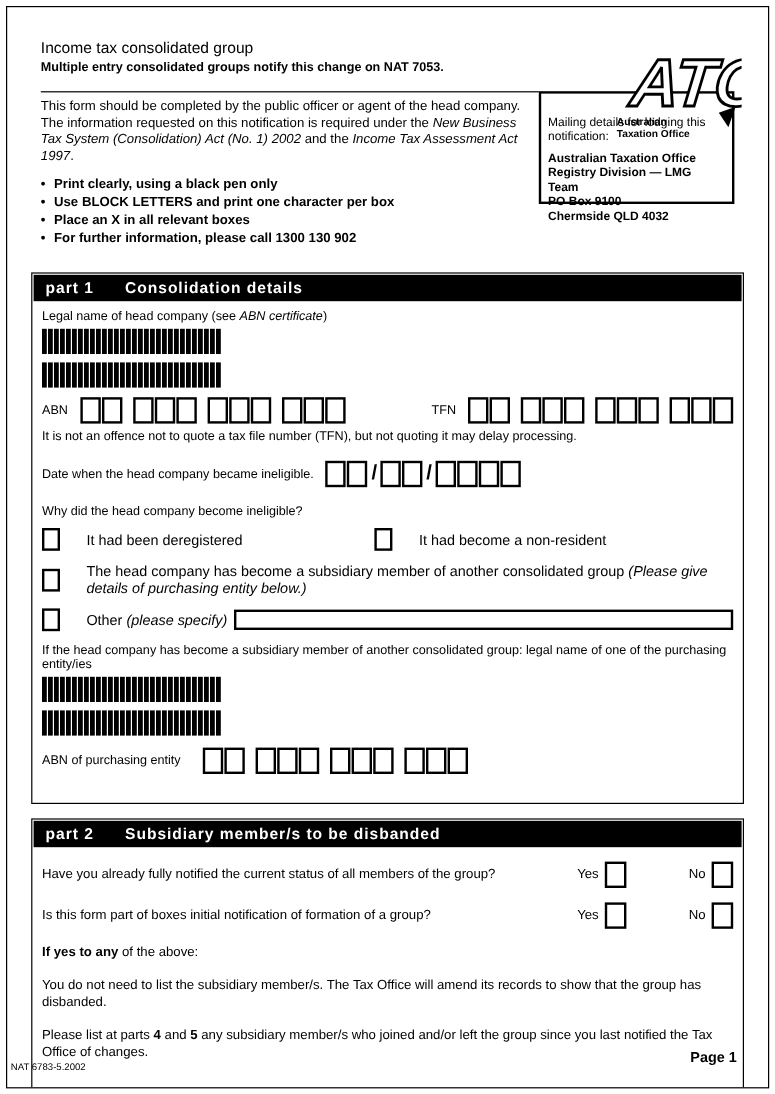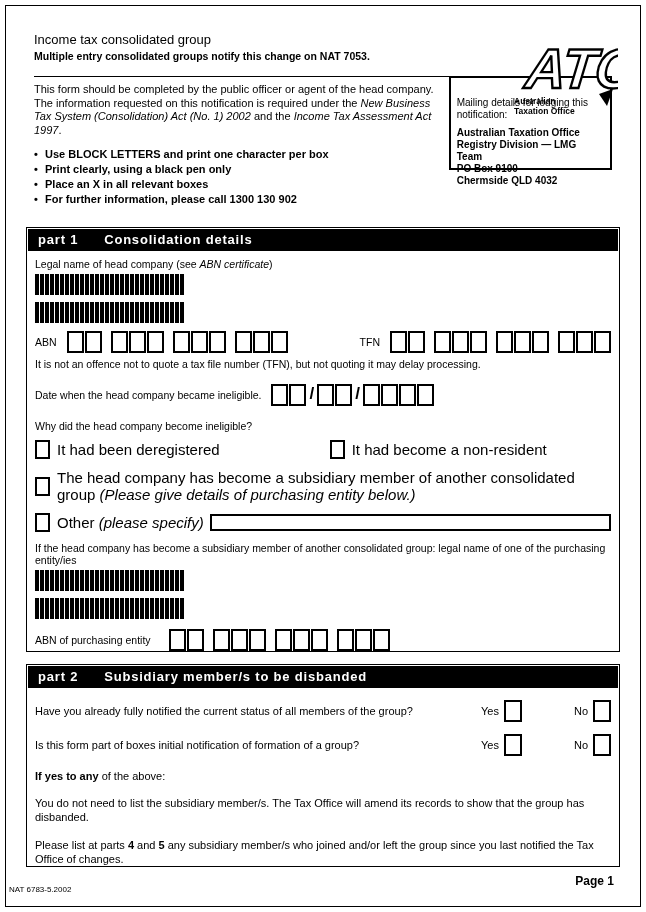--- a/index.html
+++ b/index.html
@@ -22,21 +22,21 @@
   .intro-left { width: 428px; border-top: 1px solid #000; padding-top: 6px; }
   .intro-para { font-size: 11px; line-height: 13.5px; }
   .bullets { margin-top: 10px; }
   .bullet-item { font-size: 11px; font-weight: bold; line-height: 15px; padding-left: 11px; position: relative; }
   .bullet-item::before { content: "•"; position: absolute; left: 0; }
   .mailing-box { margin-left: auto; width: 168px; border: 2px solid #000; padding: 19px 6px; height: 94px; }
   .mailing-intro { font-size: 10px; line-height: 12px; margin-bottom: 6px; }
   .mailing-line { font-size: 10px; font-weight: bold; line-height: 12px; }
 
   
-  .part-box { border: 1px solid #000; margin: 0 -8px; padding: 0 8px 0 8px; }
+  .part-box { border: 1px solid #000; margin: 0 -8px; padding: 0 8px 24px 8px; }
   .part1-box { margin-top: 20px; }
   .part2-box { margin-top: 12px; }
   .part-bar { background: #000; color: #fff; margin: 1px -7px 0 -7px; padding: 3px 10px 4px 10px;
               font-size: 13px; font-weight: bold; letter-spacing: .8px; }
   .part-bar .part-label { margin-right: 26px; }
 
   .field-label { font-size: 10.5px; margin-top: 7px; }
   .italic { font-style: italic; }
   .note { font-size: 10.5px; margin-top: 5px; }
 
@@ -48,21 +48,21 @@
   .group-row { display: flex; align-items: center; margin-top: 8px; }
   .group-row .grp { display: flex; gap: 1px; margin-right: 9px; }
   .group-row .grp:last-child { margin-right: 0; }
   .group-row .char-box { width: 17px; height: 22px; border: 2px solid #000; background: #fff; }
   .group-row .slash { font-size: 17px; font-weight: bold; margin: 0 3px 0 -6px; }
   .inline-label { font-size: 10.5px; margin-right: 10px; }
 
   
   .opt-row { display: flex; align-items: center; margin-top: 8px; }
   .checkbox { width: 15px; height: 19px; border: 2px solid #000; background: #fff; flex: 0 0 auto; }
-  .opt-text { font-size: 15px; margin-left: 7px; }
+  .opt-text { font-size: 12px; margin-left: 22px; }
   .opt-spacer { width: 110px; }
   .other-line { flex: 1; height: 17px; border: 2px solid #000; margin-left: 6px; }
 
   
   .q-row { display: flex; align-items: center; margin-top: 12px; font-size: 11px; }
   .yn { display: flex; align-items: center; margin-left: auto; }
   .yn .yn-label { font-size: 11px; margin-right: 5px; }
   .yn .yn-box { width: 18px; height: 22px; border: 2px solid #000; }
   .yn .yn-gap { width: 52px; }
   .p2-head { font-size: 11px; margin-top: 14px; }
@@ -93,22 +93,22 @@
       <div>Taxation Office</div>
     </div>
   </div>
 
   <div class="intro-row">
     <div class="intro-left">
       <div class="intro-para">
         <span>This form should be completed by the public officer or agent of the head company. The information requested on this notification is required under the </span><span class="italic">New Business Tax System (Consolidation) Act (No. 1) 2002</span><span> and the </span><span class="italic">Income Tax Assessment Act 1997</span><span>.</span>
       </div>
       <div class="bullets">
+            <div class="bullet-item">Print clearly, using a black pen only</div>
             <div class="bullet-item">Use BLOCK LETTERS and print one character per box</div>
-            <div class="bullet-item">Print clearly, using a black pen only</div>
             <div class="bullet-item">Place an X in all relevant boxes</div>
             <div class="bullet-item">For further information, please call 1300 130 902</div>
           </div>
     </div>
     <div class="mailing-box">
       <div class="mailing-intro">Mailing details for lodging this notification:</div>
       <div>
             <div class="mailing-line">Australian Taxation Office</div>
             <div class="mailing-line">Registry Division — LMG Team</div>
             <div class="mailing-line">PO Box 9100</div>

